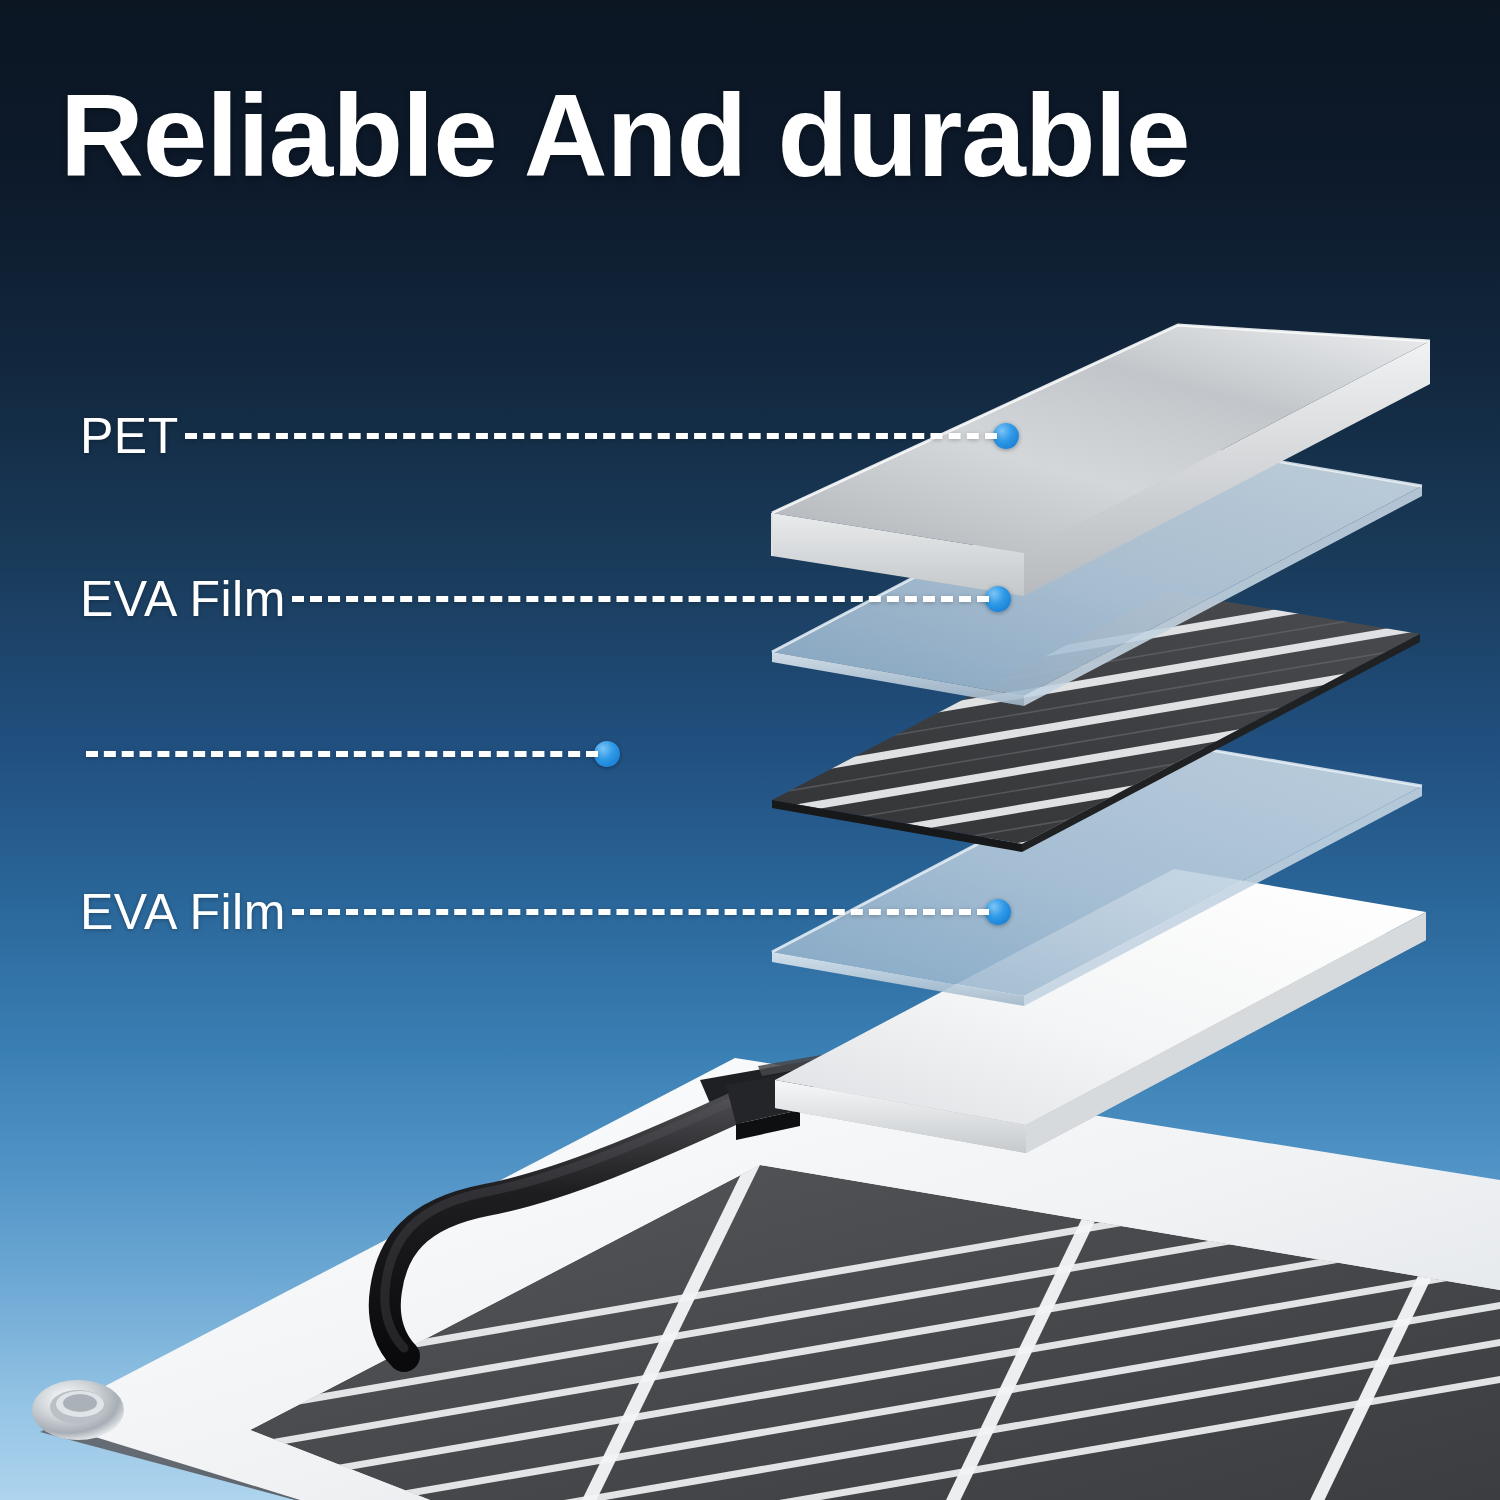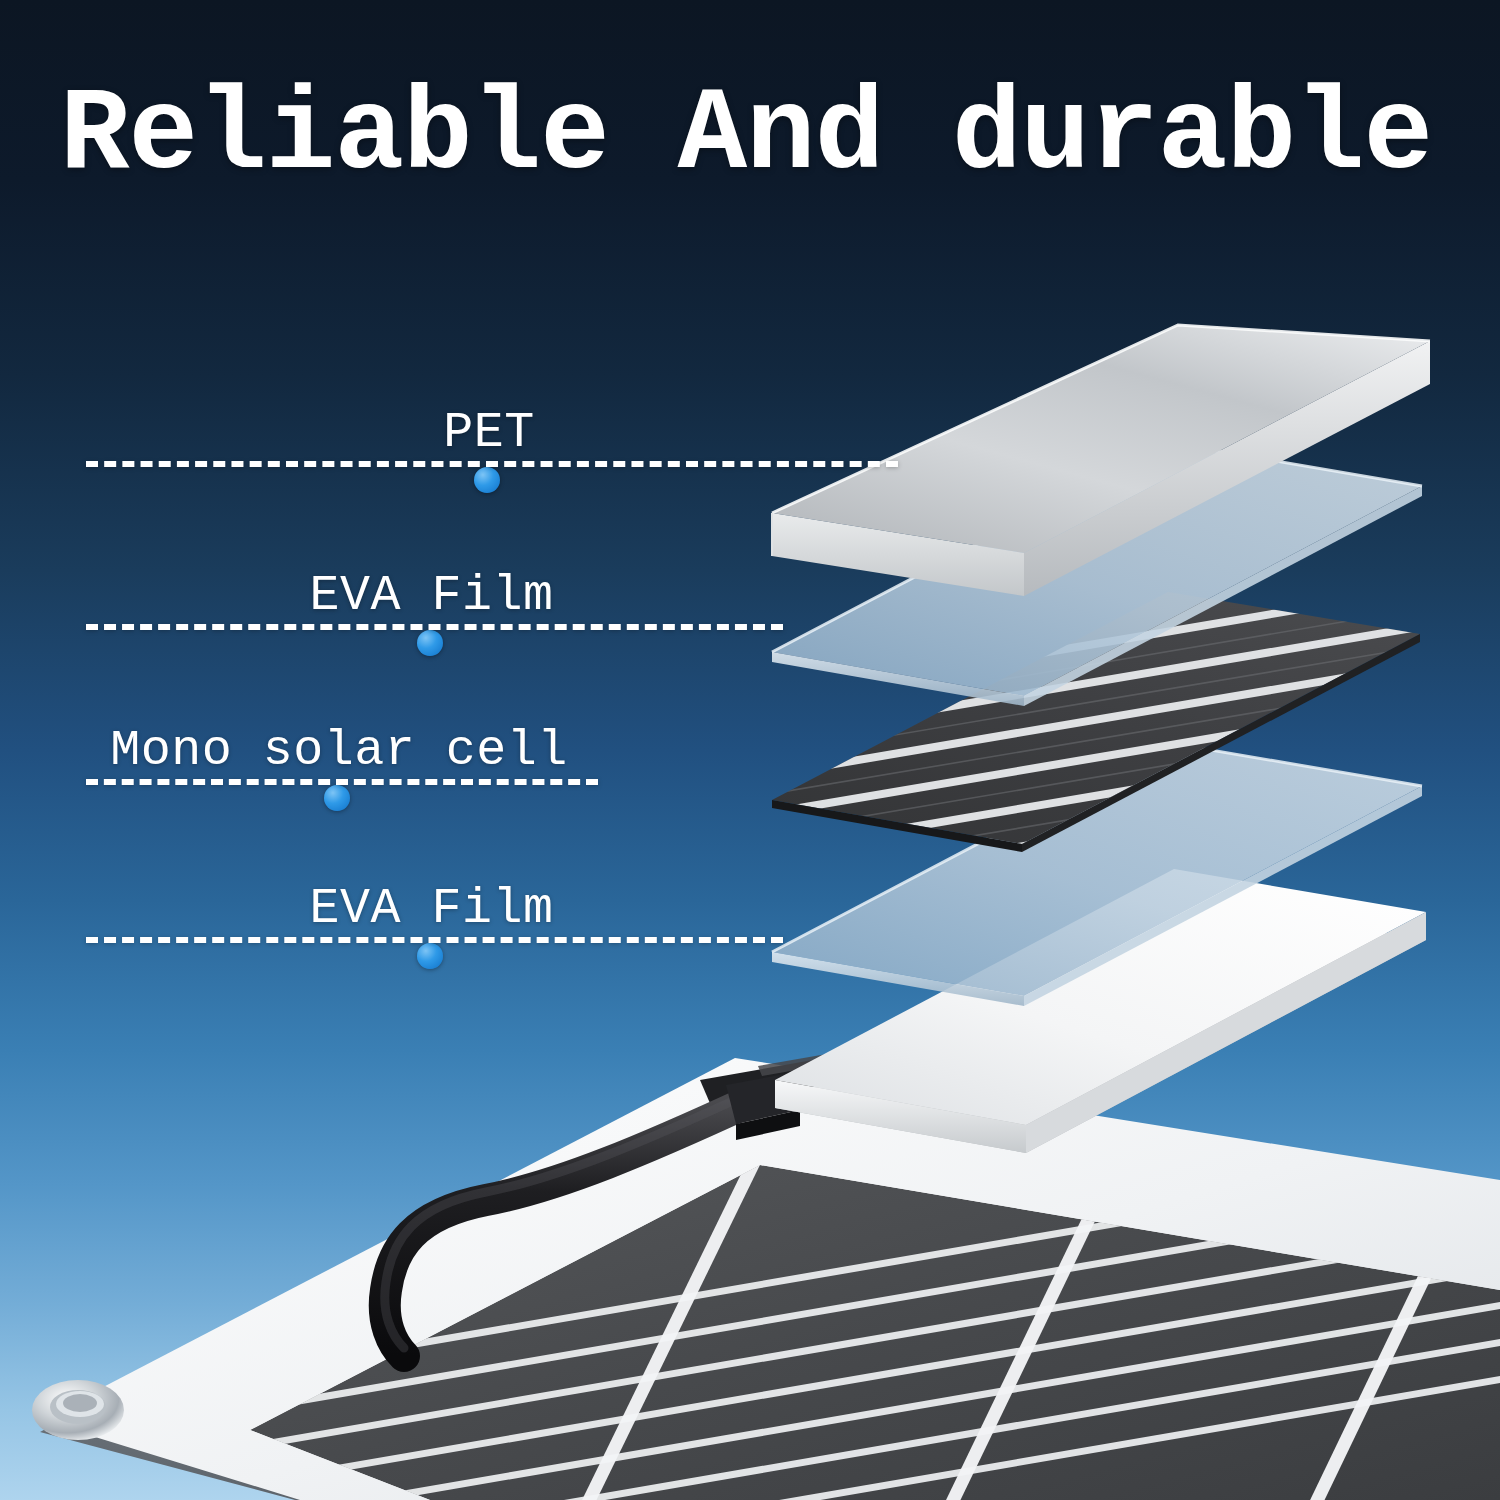--- a/index.html
+++ b/index.html
@@ -3,21 +3,21 @@
 <meta charset="utf-8">
 <title>Reliable And durable</title>
 <style>
   html,body{margin:0;padding:0;background:#0d1726;}
   *{box-sizing:border-box;}
 
   #stage{
     position:relative;
     width:1500px; height:1500px;
     overflow:hidden;
-    font-family:Liberation Mono, monospace;
+    font-family:Liberation Sans, sans-serif;
     background:linear-gradient(to bottom,
         #0c1623 0%,
         #0d1a2b 12%,
         #12283f 25%,
         #1a3c5c 38%,
         #215080 50%,
         #2a6699 60%,
         #3a7fb4 70%,
         #5496c8 79%,
         #74add7 87%,
@@ -38,21 +38,20 @@
     text-shadow:0 2px 6px rgba(0,0,0,.35);
   }
 
   
   .lbl-row{
     position:absolute;
     display:flex;
     align-items:center;
     height:64px;
     white-space:nowrap;
-    flex-direction:column;
   }
   .lbl-text{
     color:#ffffff;
     font-size:50px;
     font-weight:400;
     letter-spacing:.5px;
     text-shadow:0 1px 4px rgba(0,0,0,.30);
   }
   .leader{
     height:0;
@@ -278,21 +277,20 @@
     <span class="dot"></span>
   </div>
 
   <div class="lbl-row" style="left:80px; top:567px;">
     <span class="lbl-text">EVA Film</span>
     <span class="leader" style="width:697px;"></span>
     <span class="dot"></span>
   </div>
 
   <div class="lbl-row" style="left:80px; top:722px;">
-    <span class="lbl-text">Mono solar cell</span>
     <span class="leader" style="width:512px;"></span>
     <span class="dot"></span>
   </div>
 
   <div class="lbl-row" style="left:80px; top:880px;">
     <span class="lbl-text">EVA Film</span>
     <span class="leader" style="width:697px;"></span>
     <span class="dot"></span>
   </div>
 

